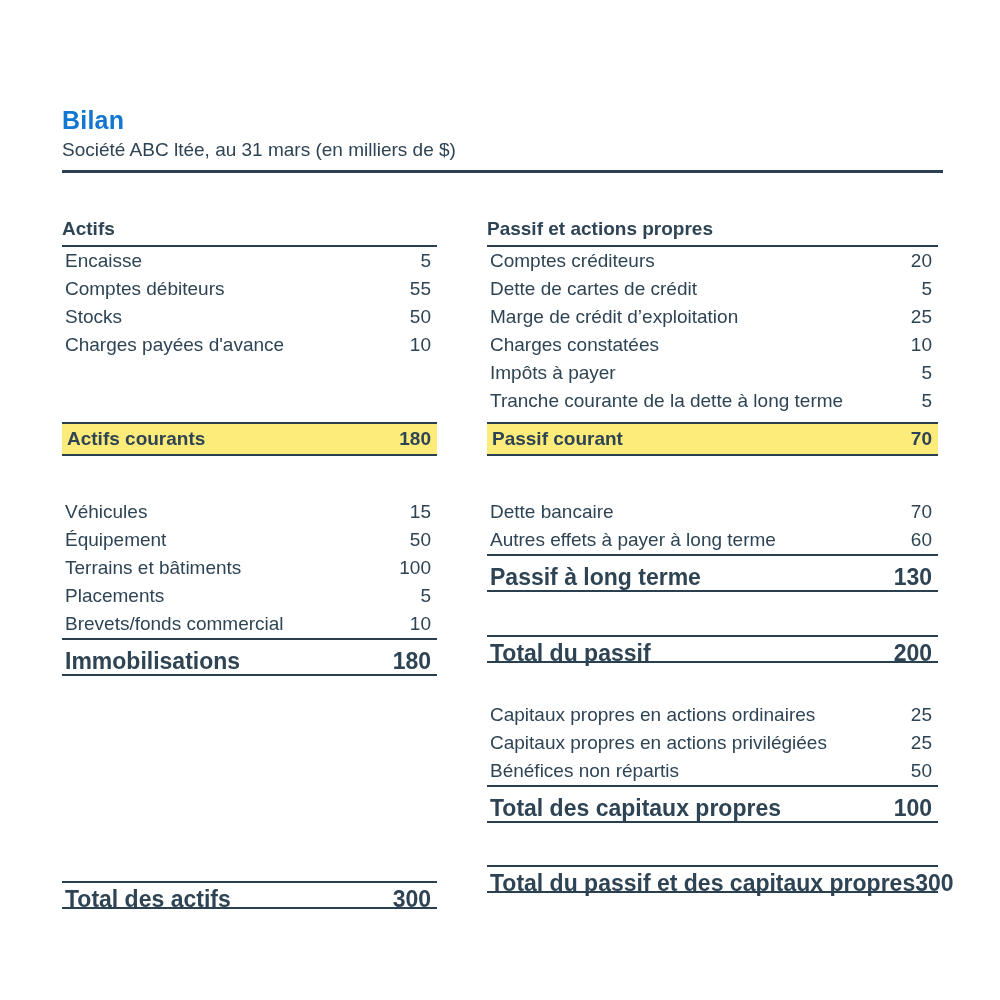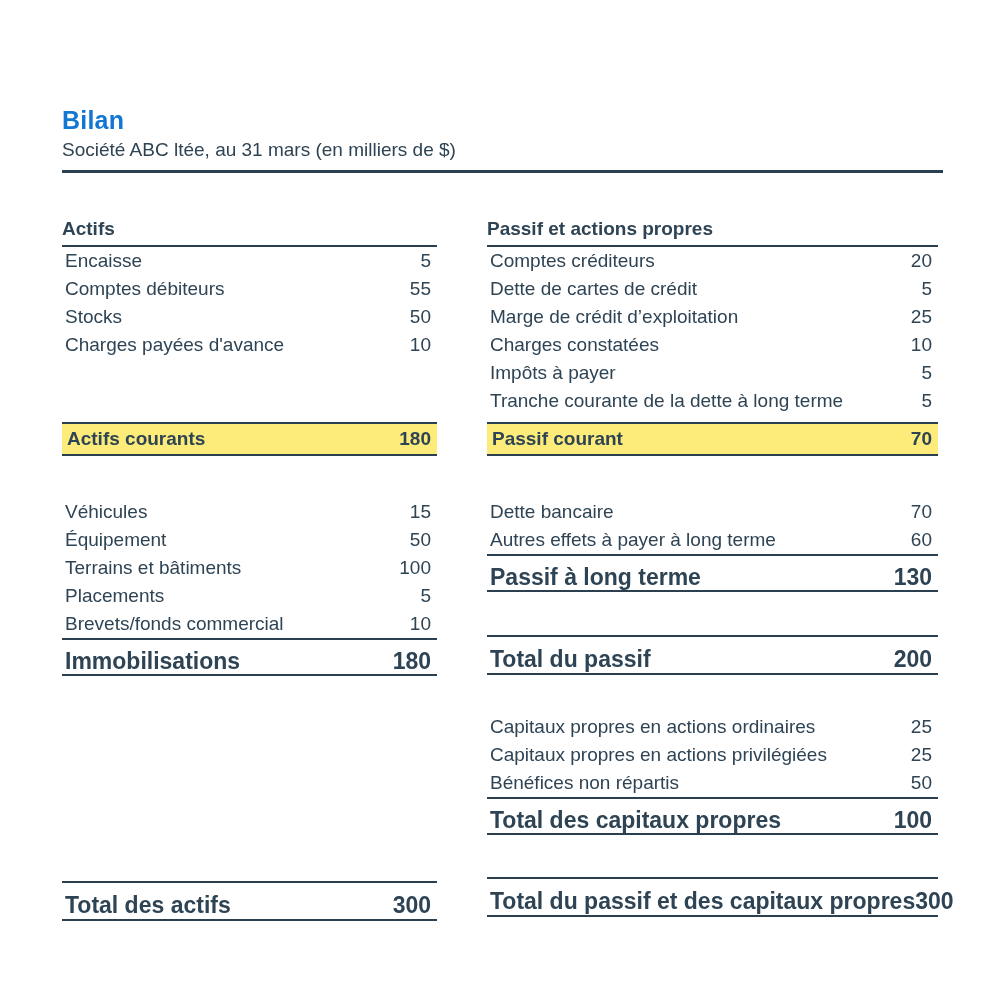--- a/index.html
+++ b/index.html
@@ -46,21 +46,21 @@
     border-top:2px solid #2a3f50; border-bottom:2px solid #2a3f50;
     display:flex; justify-content:space-between; align-items:center;
     font-size:19px; font-weight:bold; padding:0 6px 0 5px; white-space:nowrap;
   }
   .total-row {
     box-sizing:border-box; height:38px;
     border-top:2px solid #2a3f50; border-bottom:2px solid #2a3f50;
     display:flex; justify-content:space-between; align-items:center;
     font-size:23px; font-weight:bold; padding:8px 6px 0 3px; white-space:nowrap;
   }
-  .final-row { height:40px; }
+  .final-row { height:28px; }
   .spacer { width:100%; }
 </style>
 </head>
 <body>
 
 <div class="sheet">
 
   <div class="page-title">Bilan</div>
   <div class="page-subtitle">Société ABC ltée, au 31 mars (en milliers de $)</div>
   <div class="top-rule"></div>

